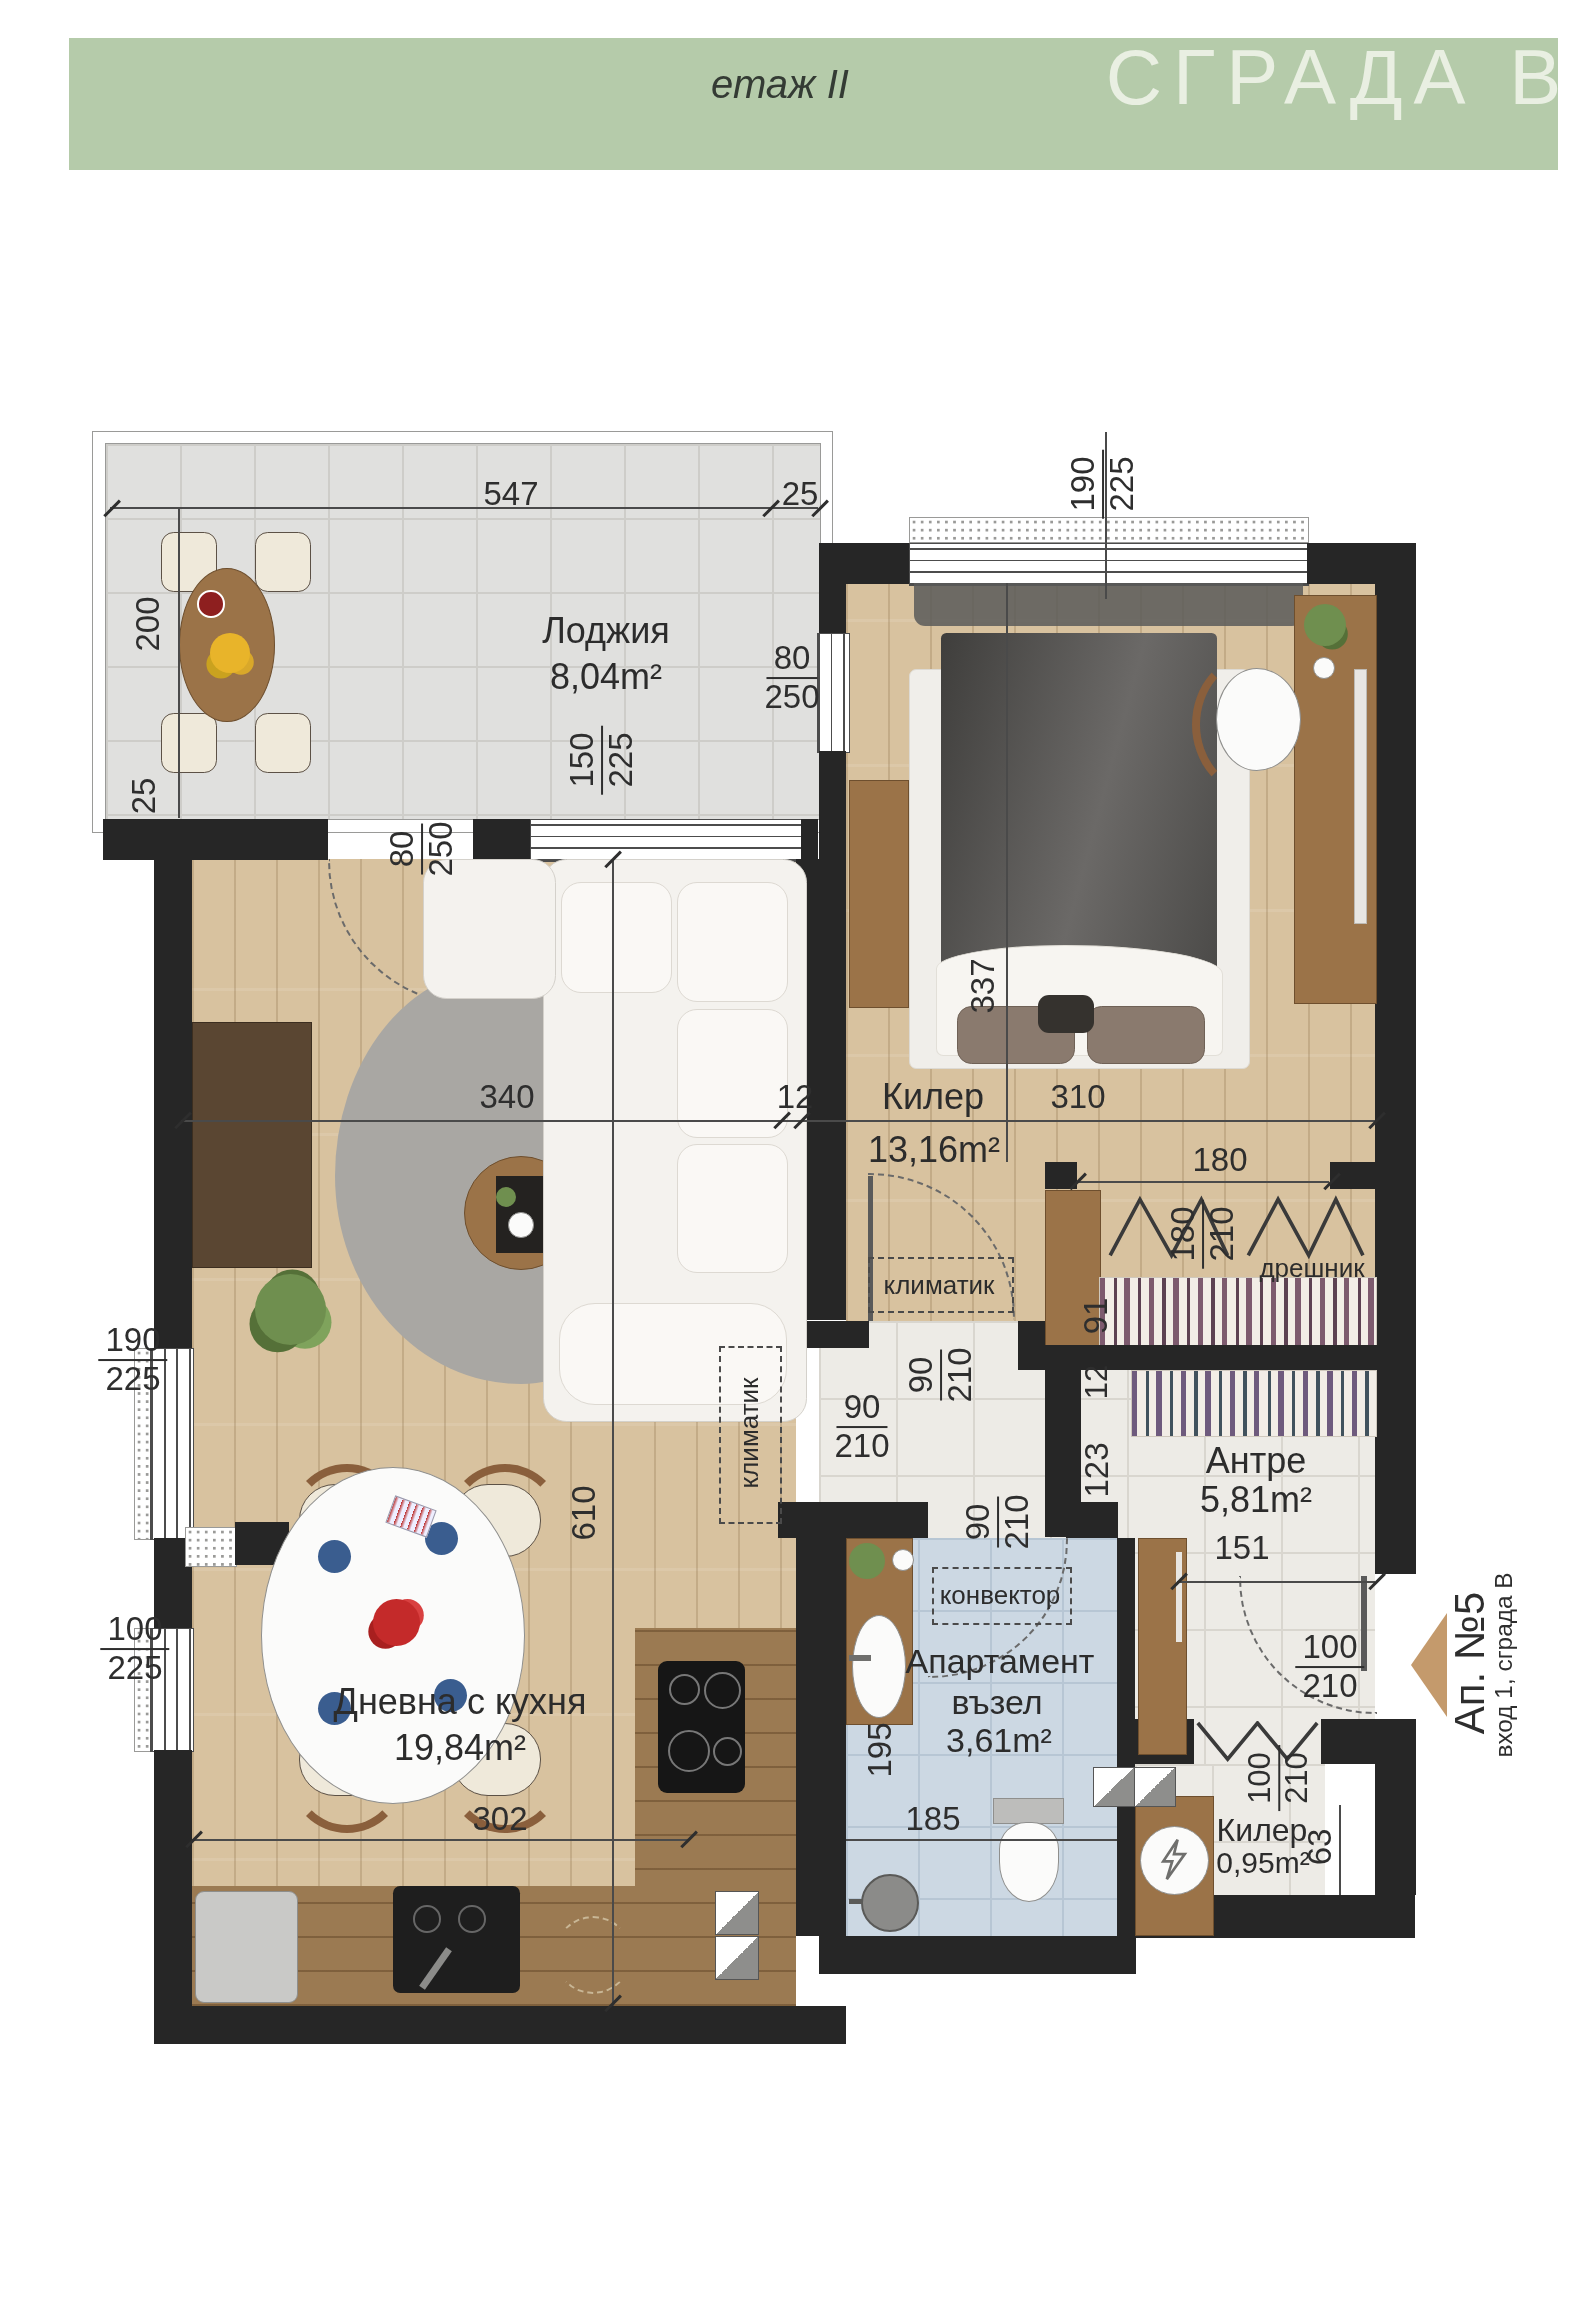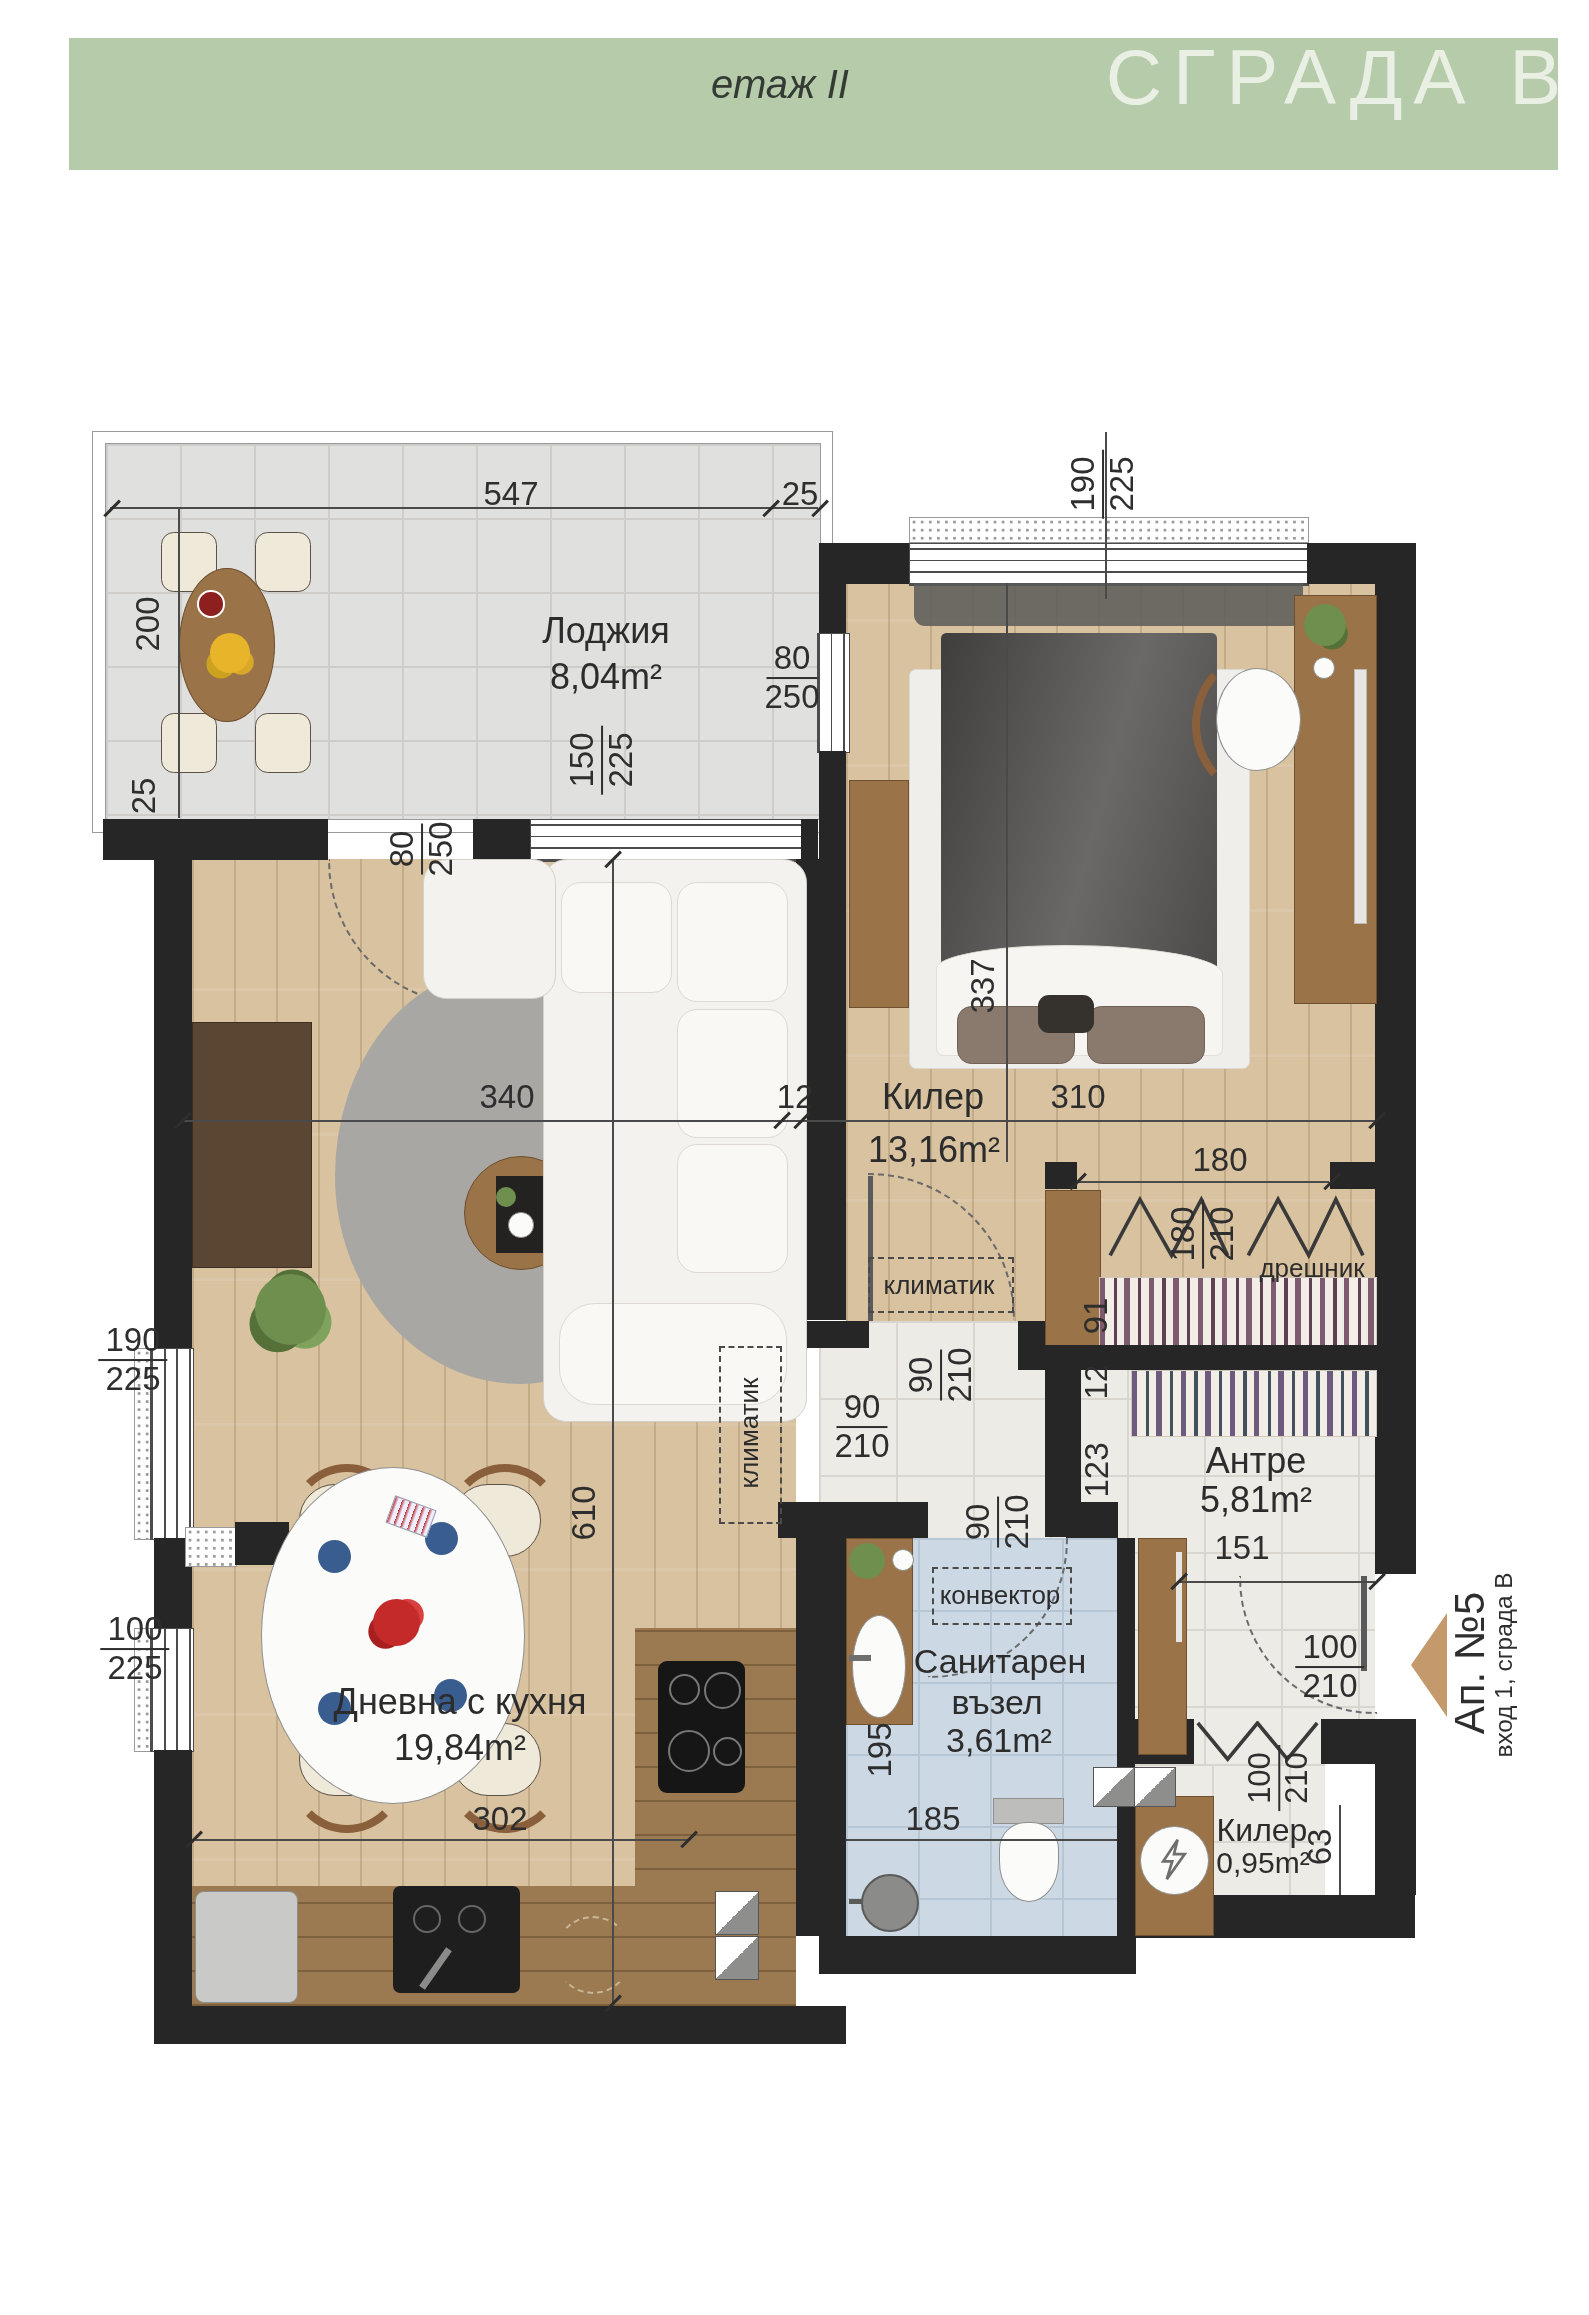--- a/index.html
+++ b/index.html
@@ -266,21 +266,21 @@
   <div class="p" style="left:1176px;top:1552px;width:6.3px;height:90px;background:#e8e6e2;"></div>
 
   <div class="p rlabel" style="left:606px;top:631px;">Лоджия</div>
   <div class="p rlabel" style="left:606px;top:677px;">8,04m²</div>
   <div class="p rlabel" style="left:933px;top:1097px;">Килер</div>
   <div class="p rlabel" style="left:934px;top:1150px;">13,16m²</div>
   <div class="p rlabel" style="left:460px;top:1702px;">Дневна с кухня</div>
   <div class="p rlabel" style="left:460px;top:1748px;">19,84m²</div>
   <div class="p rlabel" style="left:1256px;top:1461px;">Антре</div>
   <div class="p rlabel" style="left:1256px;top:1500px;">5,81m²</div>
-  <div class="p rlabel" style="left:1000px;top:1661px;font-size:34px;">Санитарен</div>
+  <div class="p rlabel" style="left:1000px;top:1661px;font-size:34px;">Апартамент</div>
   <div class="p rlabel" style="left:997px;top:1702px;font-size:34px;">възел</div>
   <div class="p rlabel" style="left:999px;top:1740px;font-size:34px;">3,61m²</div>
   <div class="p rlabel" style="left:1262px;top:1830px;font-size:32px;">Килер</div>
   <div class="p rlabel" style="left:1263px;top:1863px;font-size:30px;">0,95m²</div>
   <div class="p slabel" style="left:1312px;top:1268px;">дрешник</div>
 
   <div class="p dl h" style="left:110px;top:507px;width:708px;"></div>
   <div class="p tk" style="left:101px;top:507px;"></div>
   <div class="p tk" style="left:760px;top:507px;"></div>
   <div class="p tk" style="left:809px;top:507px;"></div>

